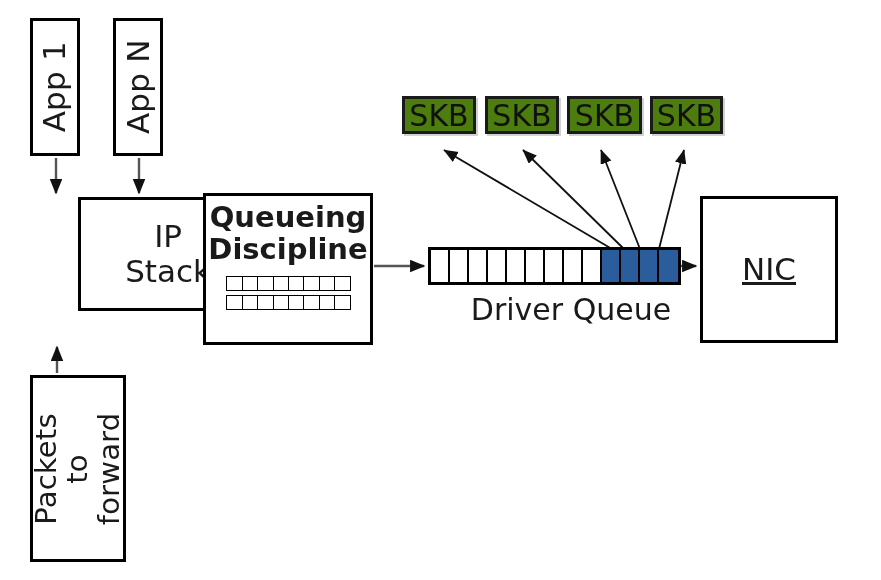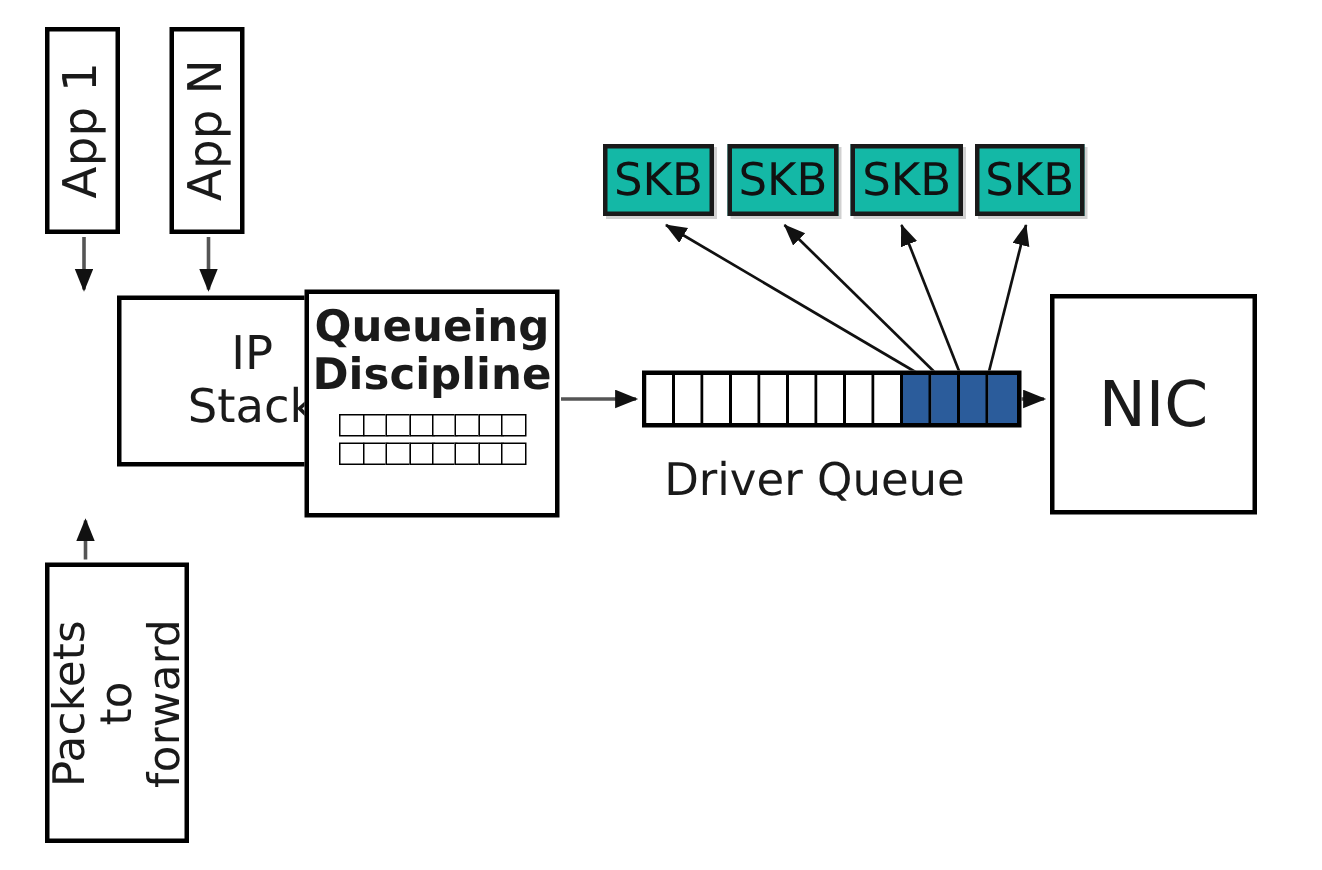--- a/index.html
+++ b/index.html
@@ -107,48 +107,47 @@
     width: 19px;
     height: 100%;
     box-sizing: border-box;
     border-right: 2.5px solid #000000;
     background: #ffffff;
   }
   .dq-cell.filled { background: #2B5C9B; }
   .dq-cell:last-child { border-right: none; }
   #driver-queue-label {
     position: absolute;
-    left: 424px; top: 292px;
+    left: 452px; top: 292px;
     width: 238px;
     text-align: center;
     font-size: 30px;
     color: #1a1a1a;
-    margin-top: 11px;
   }
   
   .skb-box {
     position: absolute;
     box-sizing: border-box;
     border: 3px solid #1a1a1a;
-    background: #14b8a6;
-    height: 48px;
+    background: #4d7c0f;
+    height: 38px;
     display: flex;
     align-items: center;
     justify-content: center;
     font-size: 30px;
     color: #111111;
     box-shadow: 2px 2px 0 rgba(0,0,0,0.18);
   }
   #skb-0 { left: 402px; top: 96px; width: 74px; }
   #skb-1 { left: 485px; top: 96px; width: 74px; }
   #skb-2 { left: 567px; top: 96px; width: 75px; }
   #skb-3 { left: 650px; top: 96px; width: 73px; }
   
   #nic-box { left: 700px; top: 196px; width: 138px; height: 147px; }
-  #nic-box .plain-label { font-size: 42px; }
+  #nic-box .plain-label { font-size: 31px; text-decoration: underline; }
   
   #connectors {
     position: absolute;
     left: 0; top: 0;
     width: 881px; height: 580px;
     pointer-events: none;
   }
 </style>
 </head>
 <body>

